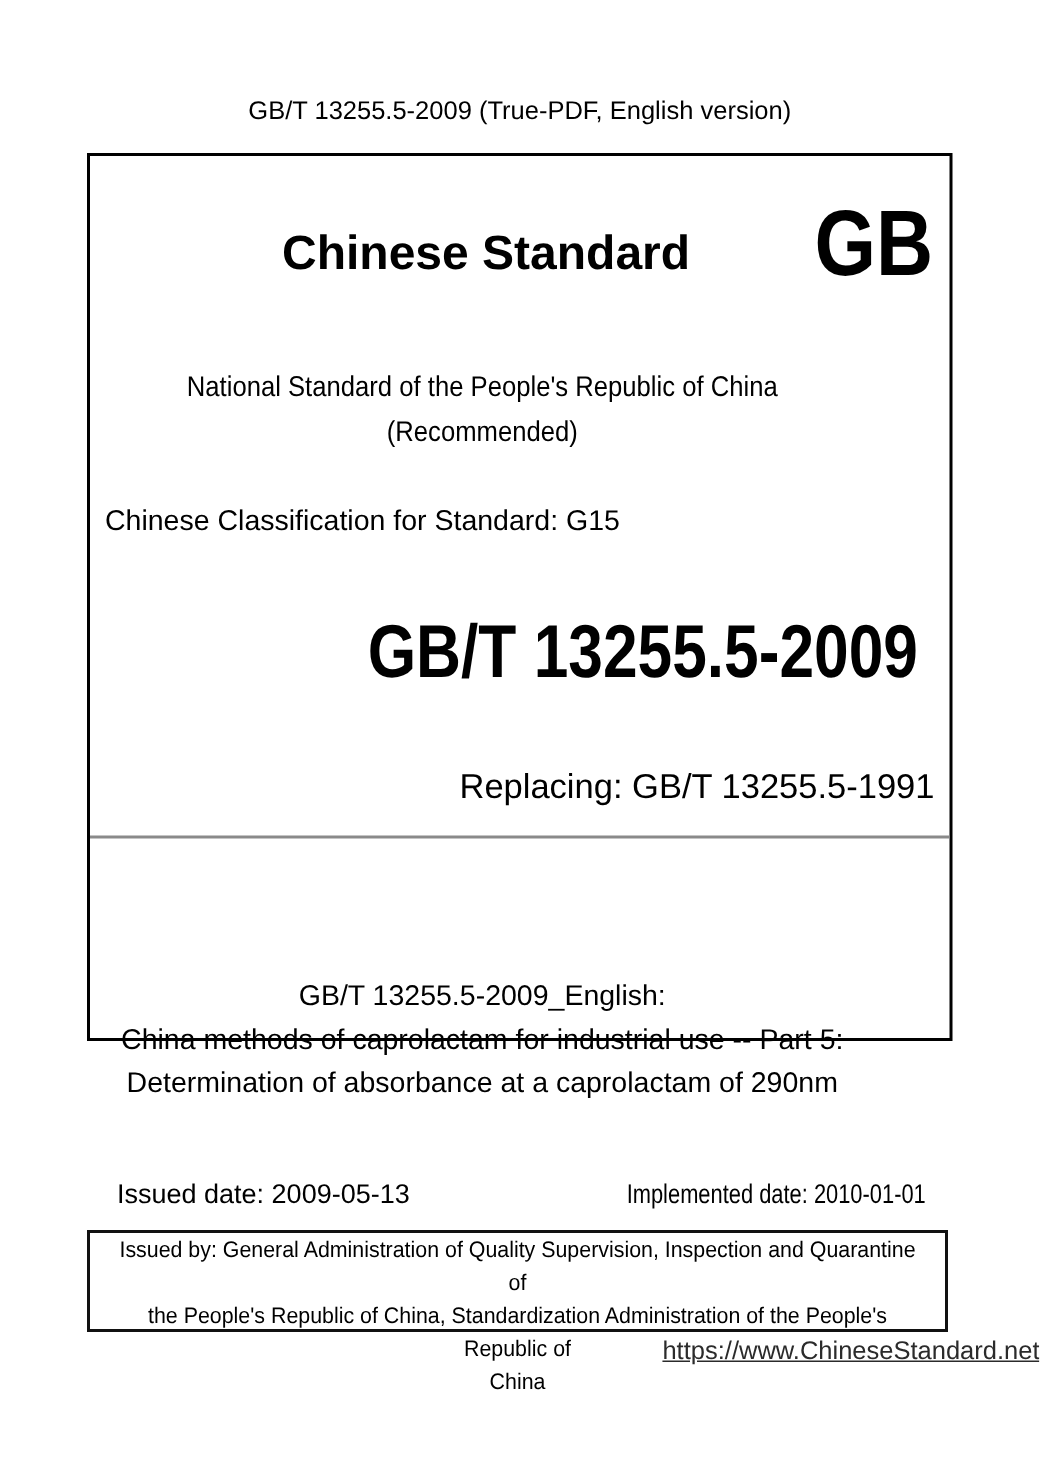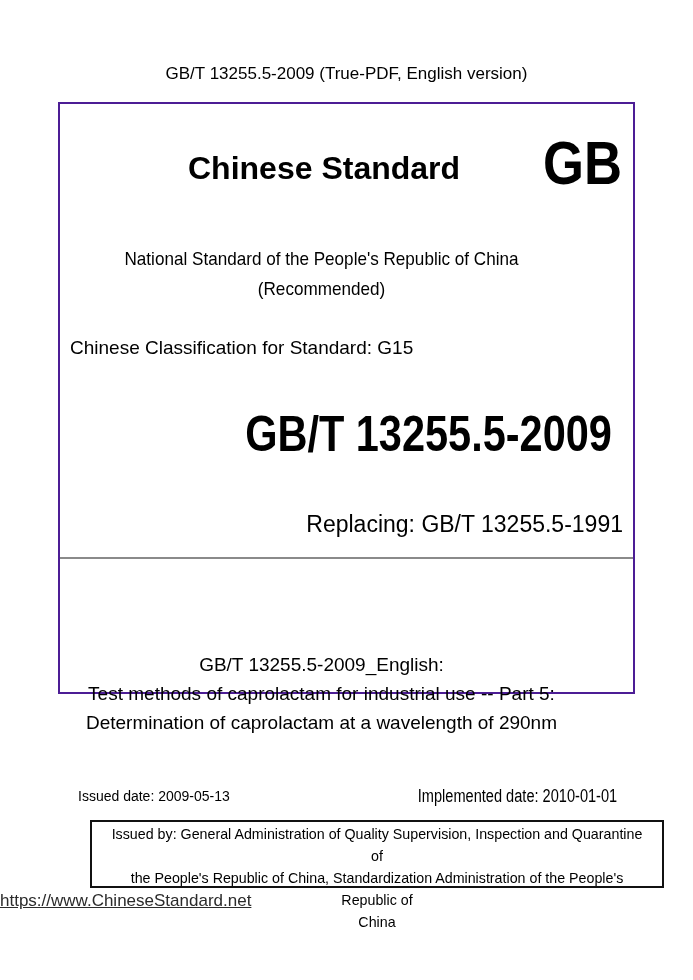--- a/index.html
+++ b/index.html
@@ -26,21 +26,21 @@
     font-size: 17px;
     line-height: 24px;
   }
   
   .main-box {
     position: absolute;
     left: 58px;
     top: 102px;
     width: 577px;
     height: 592px;
-    border: 2px solid #4c1d95;
+    border: 2px solid #000000;
     box-sizing: border-box;
     background: #ffffff;
   }
   .brand-title {
     position: absolute;
     left: 128px;
     top: 45px;
     font-size: 32px;
     font-weight: bold;
     line-height: 38px;
@@ -108,21 +108,21 @@
   .title-block {
     top: 520px;
     font-size: 19px;
     line-height: 29px;
     margin-top: 26px;
   }
   .date-issued {
     position: absolute;
     left: 18px;
     top: 680px;
-    font-size: 14px;
+    font-size: 18px;
     line-height: 24px;
     white-space: nowrap;
   }
   .date-implemented {
     position: absolute;
     right: 16px;
     top: 680px;
     font-size: 18px;
     line-height: 24px;
     transform: scaleX(0.81);
@@ -132,40 +132,39 @@
   
   .issuer-box {
     position: absolute;
     left: 58px;
     top: 820px;
     width: 574px;
     height: 68px;
     border: 2px solid #111111;
     box-sizing: border-box;
     background: #ffffff;
-    margin-left: 32px;
   }
   .issuer-lines {
     position: absolute;
     left: 0;
     right: 0;
     top: 1px;
     text-align: center;
     font-size: 15px;
     line-height: 22px;
     transform: scaleX(0.95);
     transform-origin: center;
   }
   
   .footer {
     position: absolute;
     top: 889px;
     left: 0;
     width: 693px;
-    text-align: left;
+    text-align: right;
     font-size: 17px;
     line-height: 24px;
   }
   .footer a {
     color: #2b2b2b;
     text-decoration: underline;
   }
 </style>
 </head>
 <body>
@@ -188,22 +187,22 @@
     <div class="classification">Chinese Classification for Standard: G15</div>
 
     <div class="standard-code">GB/T 13255.5-2009</div>
 
     <div class="replacing">Replacing: GB/T 13255.5-1991</div>
 
     <div class="divider"></div>
 
     <div class="centered title-block">
       <div>GB/T 13255.5-2009_English:</div>
-      <div>Test methods of caprolactam for industrial use -- Part 5:</div>
-      <div>Determination of caprolactam at a wavelength of 290nm</div>
+      <div>China methods of caprolactam for industrial use -- Part 5:</div>
+      <div>Determination of absorbance at a caprolactam of 290nm</div>
     </div>
 
     <div class="date-issued">Issued date: 2009-05-13</div>
 
     <div class="date-implemented">Implemented date: 2010-01-01</div>
 
   </div>
 
   <div class="issuer-box">
     <div class="issuer-lines">

